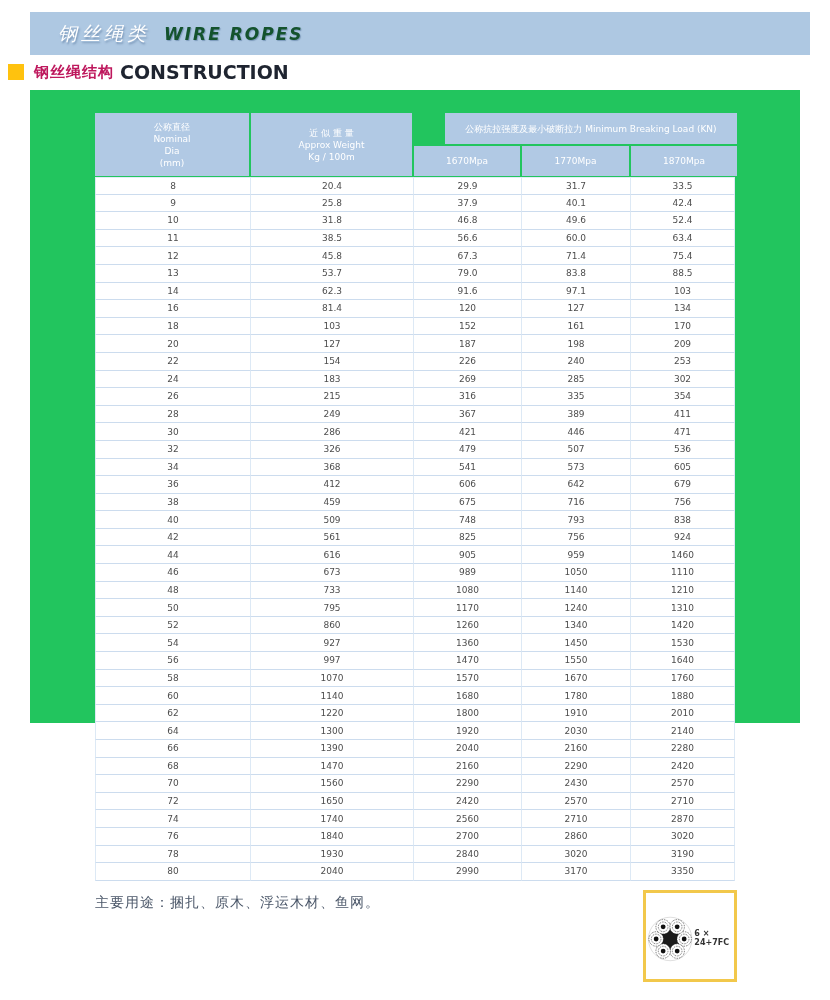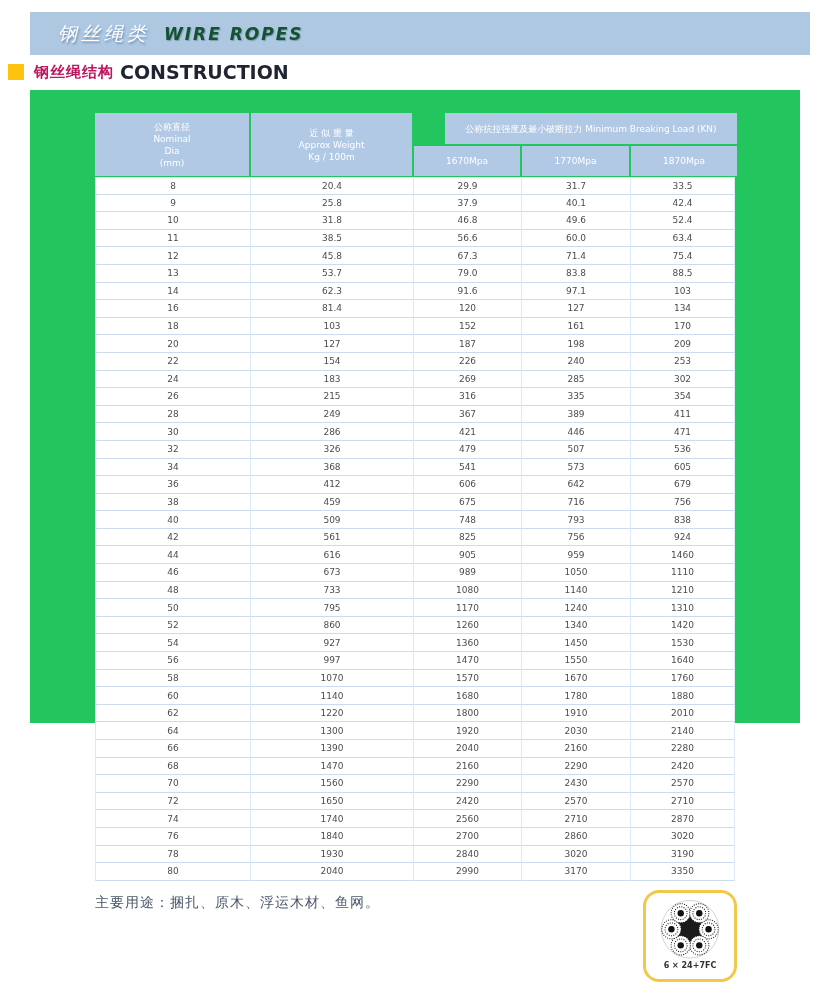--- a/index.html
+++ b/index.html
@@ -40,22 +40,22 @@
   .td { background:#ffffff; border-bottom:1px solid #ccdcee; border-right:1px solid #dde9f5;
     color:#4d4d4d; font-size:9px; display:flex; align-items:center; justify-content:center; }
   .trow .td:first-child { border-left:1px solid #dde9f5; }
   .trow:first-child .td { border-top:1px solid #e2ecf7; }
 
   
   .footnote { position:absolute; left:65px; top:804px; font-size:14px; color:#4a5668; letter-spacing:1px; }
 
   
   .rope-box { position:absolute; left:613px; top:800px; width:94px; height:92px;
-    background:#ffffff; border:3px solid #f2c84b; border-radius:16px;
-    display:flex; flex-direction:column; align-items:center; justify-content:flex-start; padding-top:3px; }
+    background:#ffffff; border:3px solid #f2c84b; border-radius:0;
+    display:flex; flex-direction:row; align-items:center; justify-content:flex-start; padding-top:3px; }
   .rope-label { font-size:8px; font-weight:bold; color:#333333; margin-top:1px; }
 </style>
 </head>
 <body>
 
 <div class="page">
 
   <div class="banner">
     <span class="t-zh">钢丝绳类</span>
     <span class="t-en">WIRE ROPES</span>

